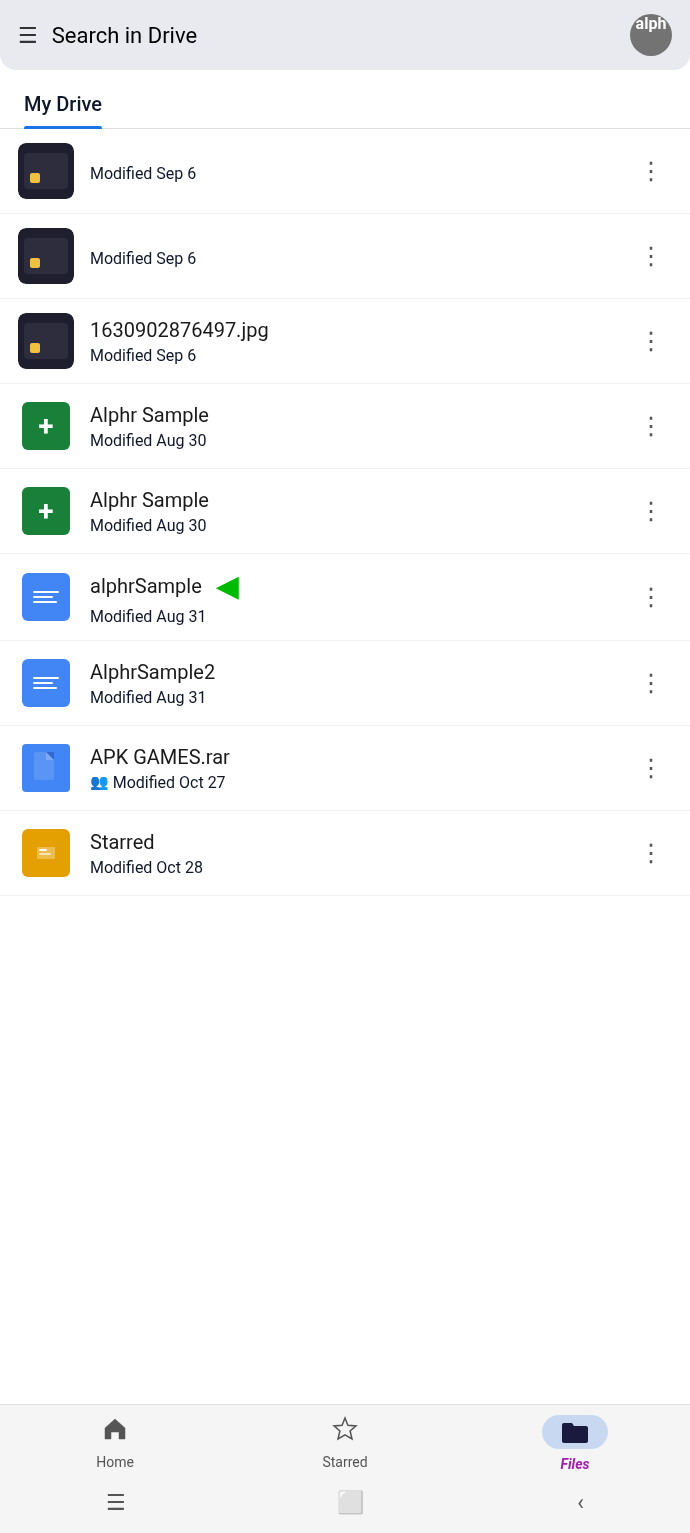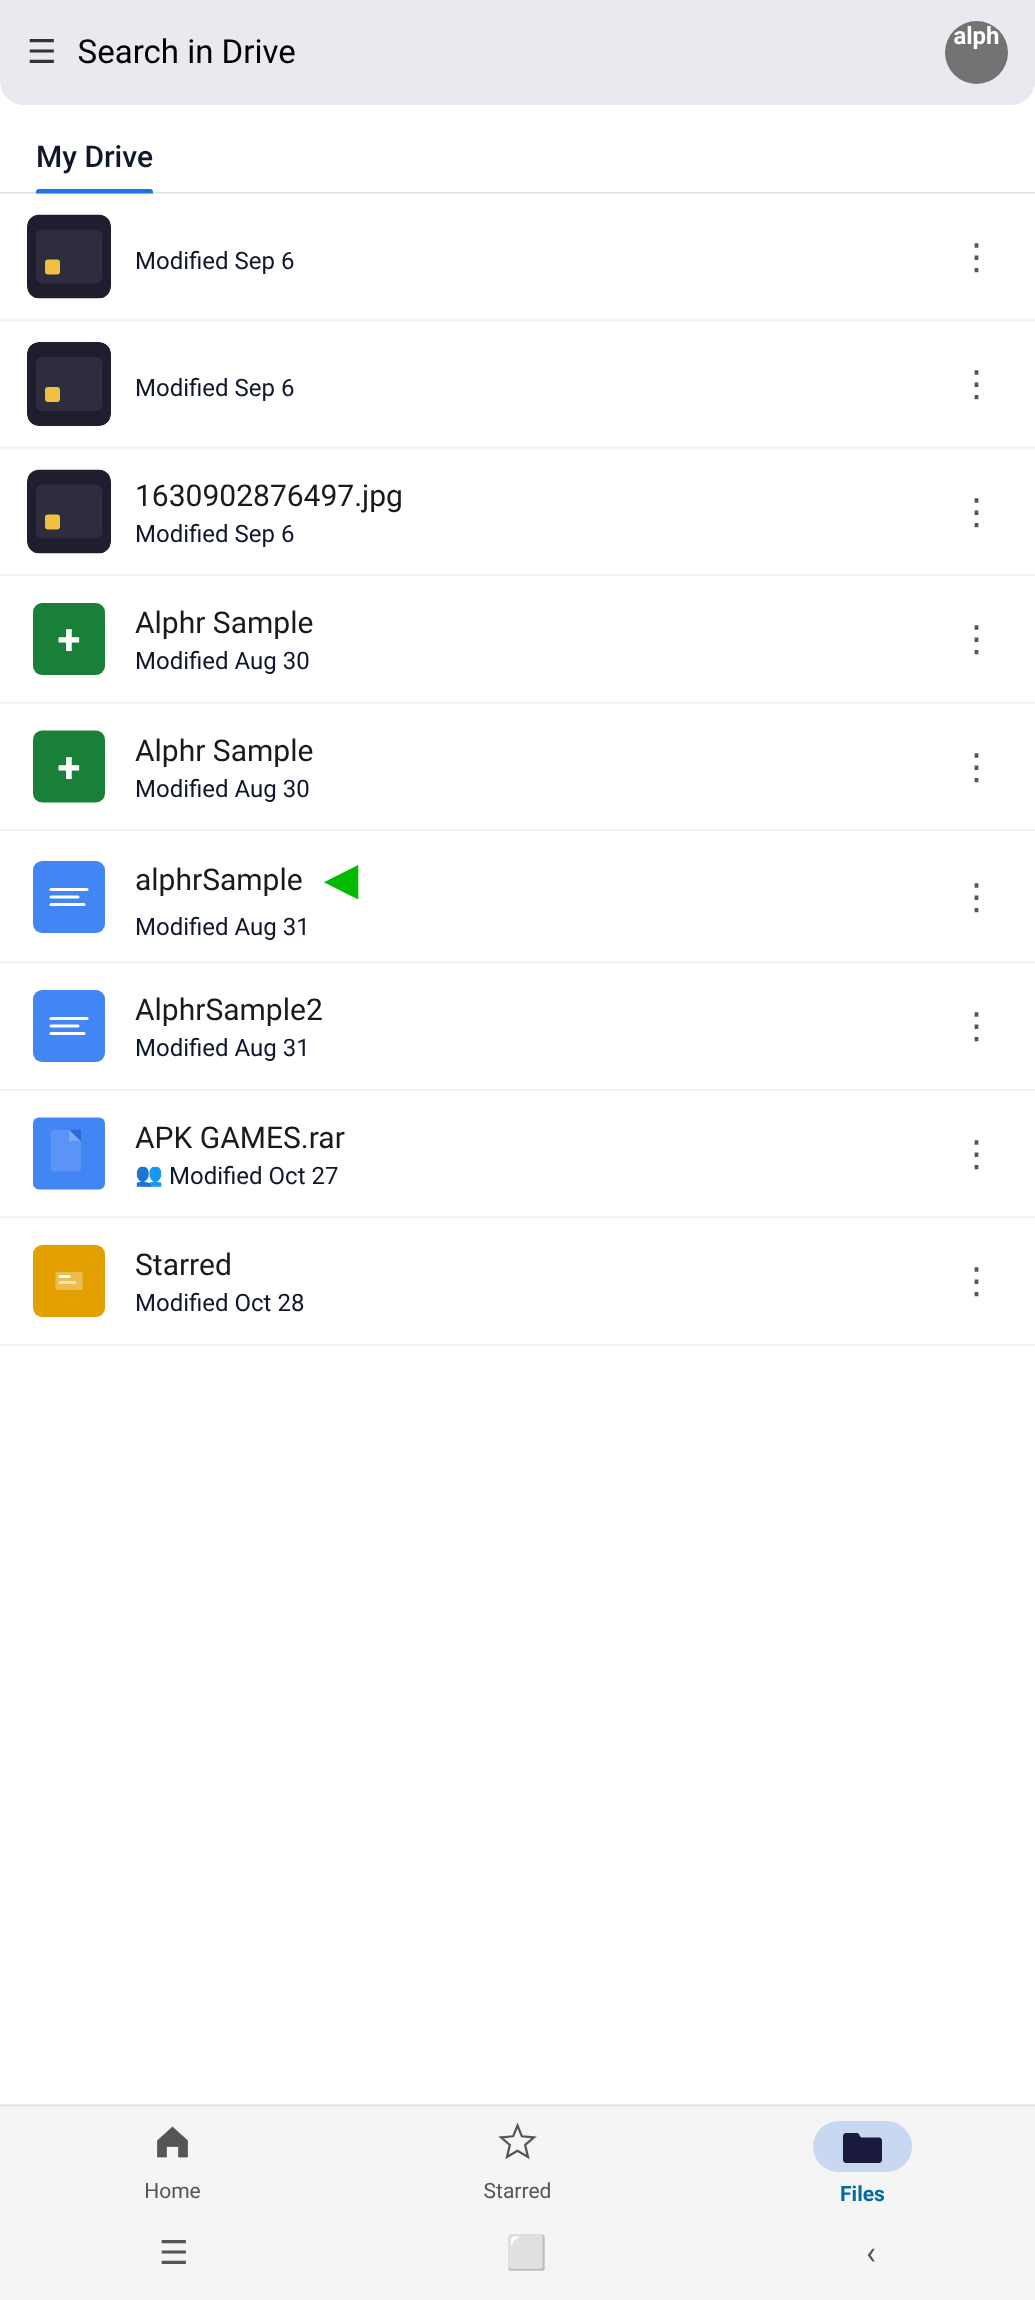--- a/index.html
+++ b/index.html
@@ -452,21 +452,21 @@
 
 
   <div class="nav-item active">
     <span class="nav-icon">
       <div style="background:#c8d8f0; border-radius:20px; padding:4px 18px; display:inline-flex; align-items:center; justify-content:center;">
         <svg width="30" height="26" viewBox="0 0 30 26">
           <path d="M2 6C2 4.9 2.9 4 4 4H12L14 7H26C27.1 7 28 7.9 28 9V22C28 23.1 27.1 24 26 24H4C2.9 24 2 23.1 2 22V6Z" fill="#1a1a3e"></path>
         </svg>
       </div>
     </span>
-    <span class="nav-label" style="font-weight:700; color:#0369a1;">Files</span>
+    <span class="nav-label" style="font-weight:700; color:#a21caf;font-style:italic;">Files</span>
   </div>
 
 </div>
 
 <div class="system-nav">
   <span class="sys-btn">☰</span>
   <span class="sys-btn">⬜</span>
   <span class="sys-btn">‹</span>
 </div>
 

